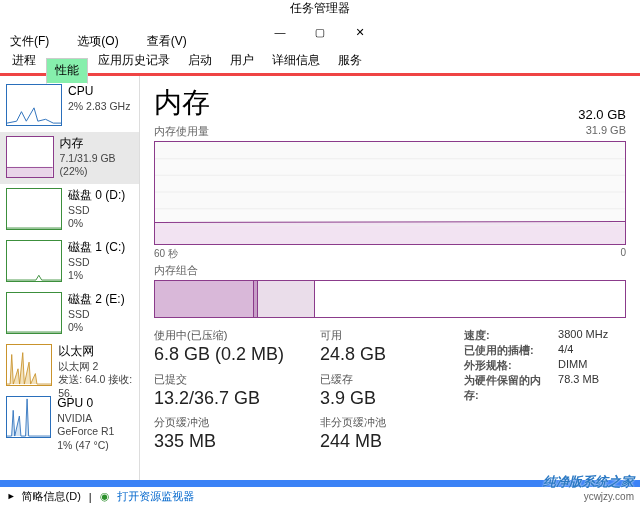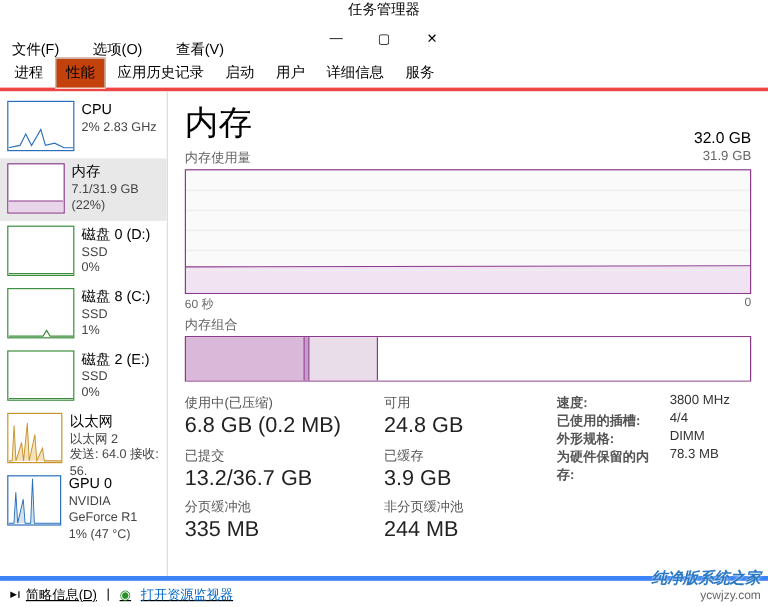--- a/index.html
+++ b/index.html
@@ -6,21 +6,21 @@
 body { width:640px; height:506px; background:#fff; overflow:hidden; position:relative; }
 .titlebar { height:30px; display:flex; align-items:center; padding:0 8px;flex-direction:column; }
 .titlebar .icon { width:16px; height:16px; margin-right:6px; }
 .titlebar .title { font-size:12px; flex:1; }
 .winctl { display:flex; }
 .winctl div { width:40px; height:30px; display:flex; align-items:center; justify-content:center; font-size:11px; }
 .menubar { height:22px; display:flex; align-items:center; padding:0 6px; font-size:12px; gap:20px; }
 .menubar span { padding:2px 4px; }
 .tabbar { height:24px; display:flex; align-items:flex-end; padding:0 4px; font-size:12px; border-bottom:3px solid #ef4444; gap:2px; }
 .tabbar span { padding:3px 8px 4px; }
-.tabbar span.active { border:1px solid #ccc; border-bottom:1px solid #fff; background:#c2410c; position:relative; top:1px; }
+.tabbar span.active { border:1px solid #ccc; border-bottom:1px solid #fff; background:#86efac; position:relative; top:11px; }
 .main { display:flex; height:404px; }
 .sidebar { width:140px; border-right:1px solid #ddd; overflow:hidden; padding-top:4px; }
 .side-item { height:52px; display:flex; padding:4px 6px; cursor:pointer; }
 .side-item.selected { background:#e8e8e8; }
 .thumb { width:56px; height:42px; border:1px solid #2a6fbb; margin-right:6px; background:#fff; position:relative; overflow:hidden; }
 .thumb.eth { border-color:#c9932c; }
 .thumb.mem { border-color:#8b3b8b; }
 .thumb svg { width:100%; height:100%; }
 .side-txt { font-size:11px; line-height:1.3; }
 .side-txt .t1 { font-size:12px; color:#000; }
@@ -35,21 +35,21 @@
 .sublab { display:flex; justify-content:space-between; font-size:10px; color:#666; margin-top:2px; }
 .comp { height:38px; border:1px solid #8b3b8b; margin-top:2px; position:relative; }
 .comp .seg { position:absolute; top:0; bottom:0; }
 .stats { display:flex; gap:36px; margin-top:10px; font-size:12px; }
 .stats .col { min-width:108px; }
 .lbl { font-size:11px; color:#555; }
 .val { font-size:18px; font-weight:400; color:#222; line-height:1.25; margin-bottom:6px; }
 .props { font-size:11px; color:#333; }
 .props div { display:flex; gap:8px; }
 .props .pl { color:#555; width:86px;font-weight:bold; }
-.footer { height:26px; border-top:4px solid #3b82f6; display:flex; align-items:center; padding:0 8px; font-size:11px; gap:8px;text-decoration:underline; }
+.footer { height:26px; border-top:7px solid #3b82f6; display:flex; align-items:center; padding:0 8px; font-size:11px; gap:8px; }
 .footer .chev { display:inline-block; transform:rotate(-90deg); }
 .footer a { color:#0066cc; text-decoration:none; }
 .watermark { position:absolute; right:6px; bottom:4px; font-size:13px; color:#2b79c4; font-style:italic; font-weight:700; text-shadow:0 0 2px #fff; }
 .watermark .sub { font-size:10px; color:#666; font-weight:400; display:block; text-align:right; font-style:normal; }
 </style>
 </head>
 <body>
 
 <div class="titlebar">
   <svg class="icon" viewBox="0 0 16 16">
@@ -113,21 +113,21 @@
           <div class="t2">SSD</div>
           <div class="t2">0%</div>
         </div>
     </div>
 
     <div class="side-item">
       <div class="thumb" style="border-color:#3c8f3c"><svg viewBox="0 0 56 42" preserveAspectRatio="none">
             <path d="M0 41 L30 41 L33 36 L36 41 L56 41" fill="none" stroke="#3c8f3c"></path>
           </svg></div>
       <div class="side-txt">
-          <div class="t1">磁盘 8 (C:)</div>
+          <div class="t1">磁盘 1 (C:)</div>
           <div class="t2">SSD</div>
           <div class="t2">1%</div>
         </div>
     </div>
 
     <div class="side-item">
       <div class="thumb" style="border-color:#3c8f3c"><svg viewBox="0 0 56 42" preserveAspectRatio="none">
             <path d="M0 41 L56 41" stroke="#3c8f3c"></path>
           </svg></div>
       <div class="side-txt">

